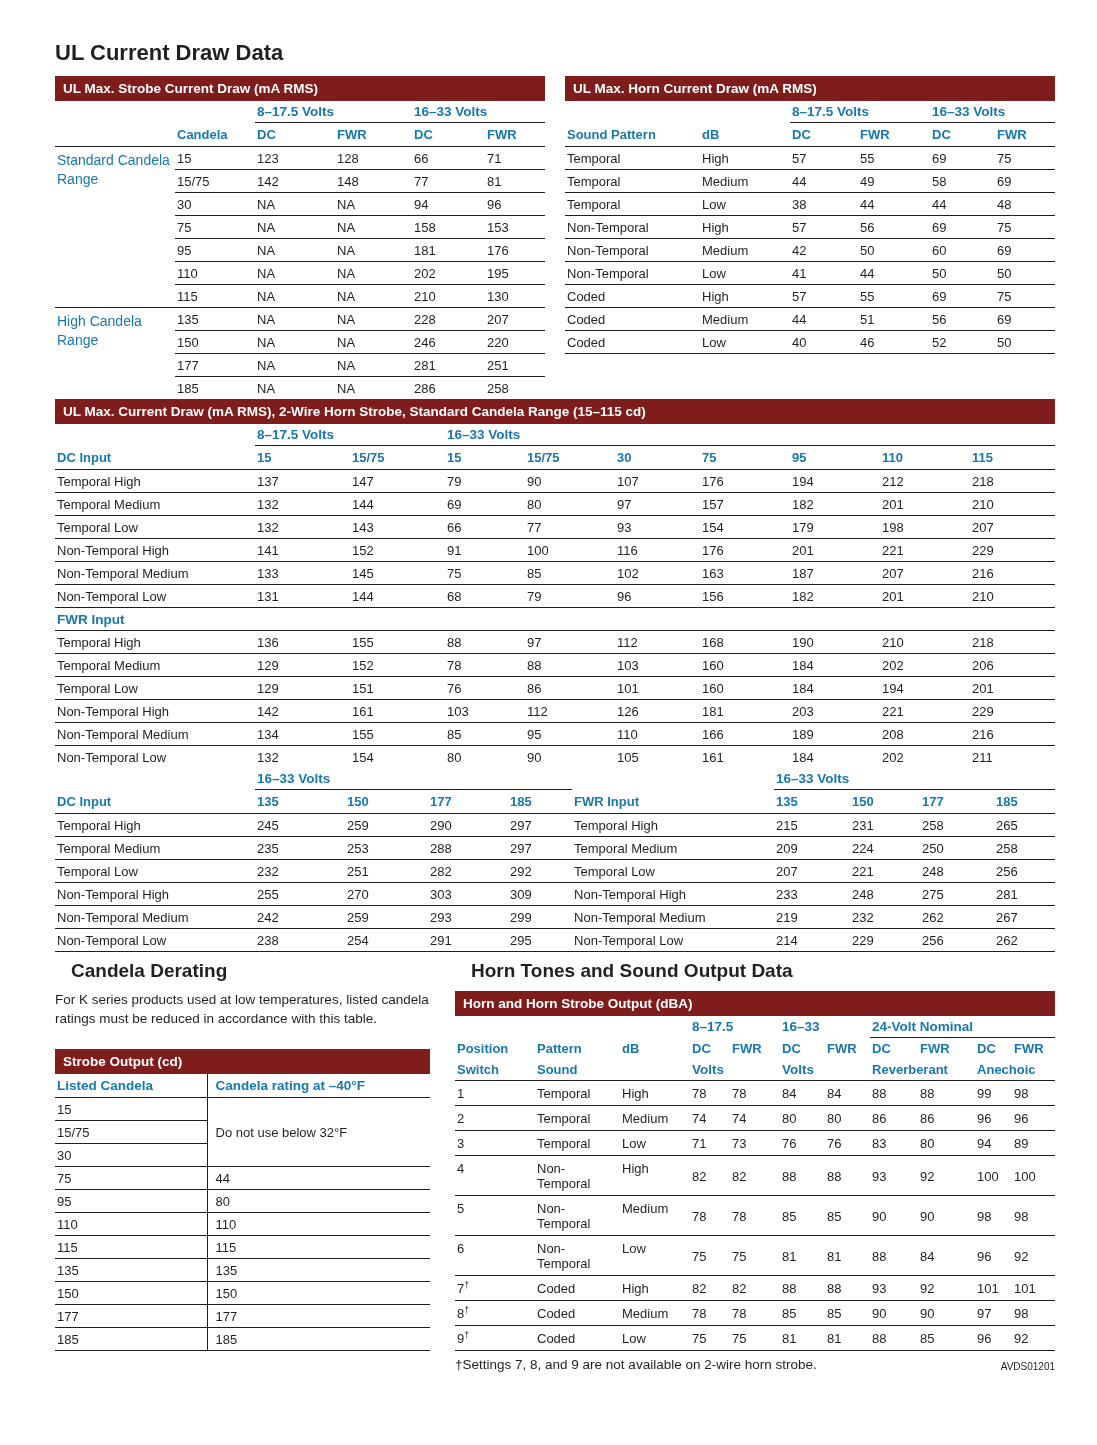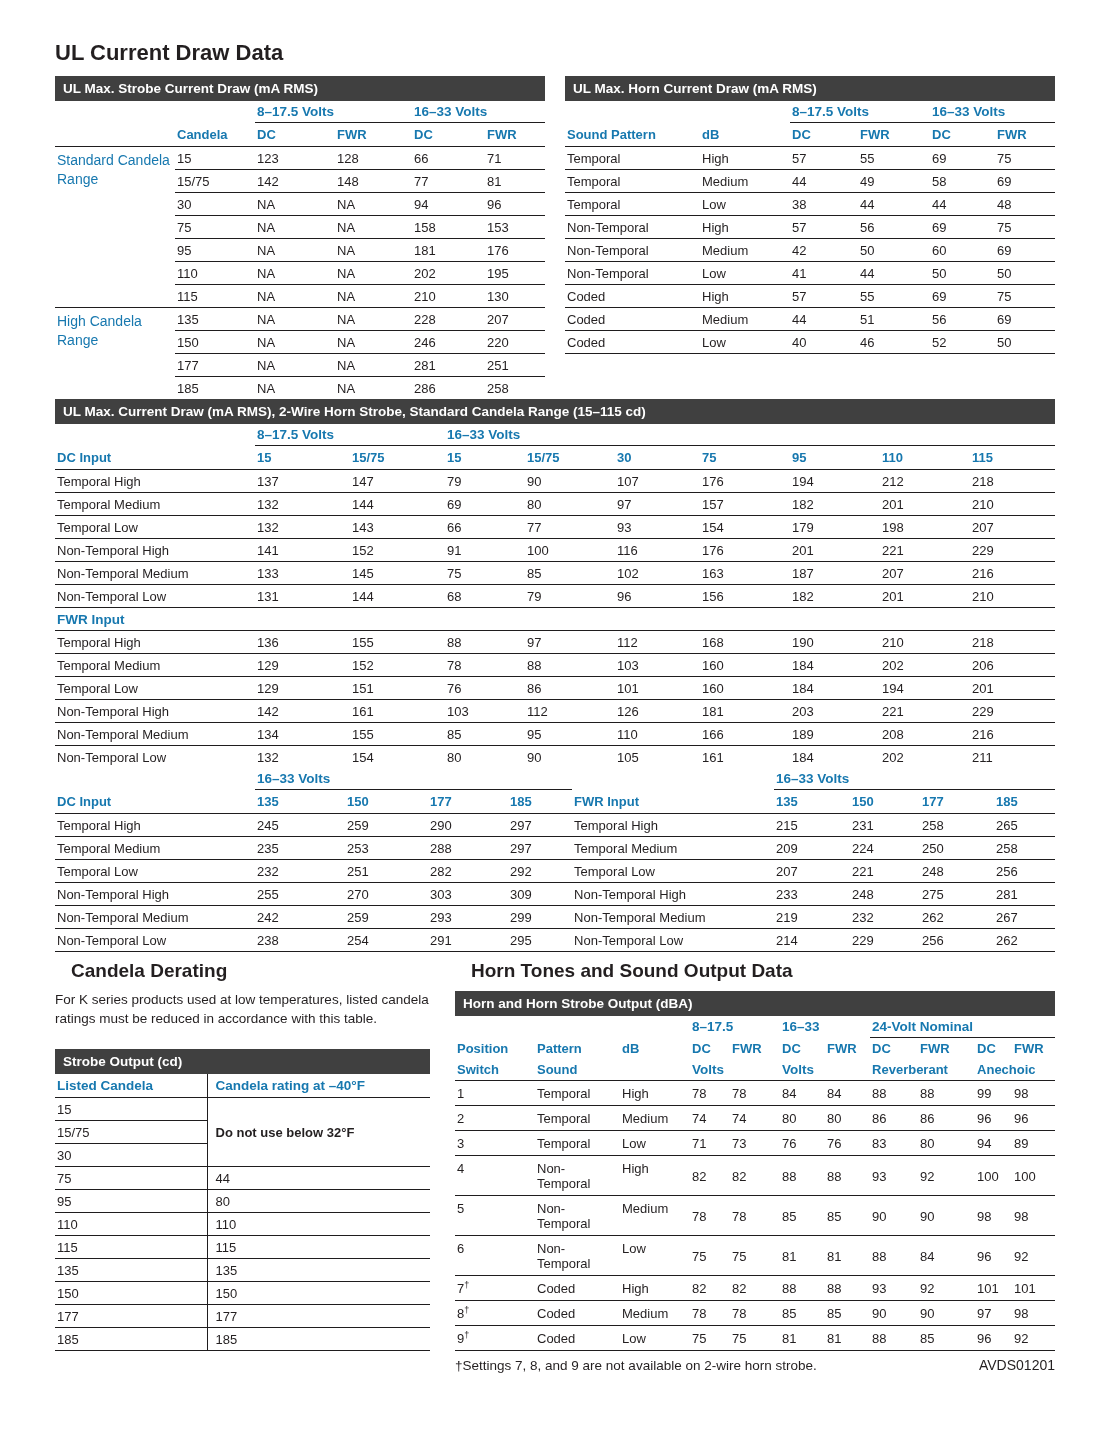--- a/index.html
+++ b/index.html
@@ -5,48 +5,48 @@
   * { box-sizing: border-box; }
   html,body { margin:0; padding:0; }
   body {
     width:1097px; height:1445px; background:#fff; position:relative;
     font-family:"Liberation Sans", sans-serif; color:#231f20;
   }
   .page { position:absolute; left:55px; top:40px; width:1000px; }
   h1 { font-size:22px; margin:0 0 10px 0; font-weight:bold; }
   h2 { font-size:19px; margin:0 0 9px 16px; font-weight:bold; }
   .bar {
-    background:#404040; color:#fff; font-weight:bold; font-size:13.5px;
+    background:#7f1d1d; color:#fff; font-weight:bold; font-size:13.5px;
     padding:5px 8px 4px 8px; line-height:16px;
   }
   table { border-collapse:collapse; table-layout:fixed; width:100%; font-size:13px; }
   th { font-weight:bold; text-align:left; padding:3px 2px 3px 2px; line-height:15px; }
   td { padding:4px 2px 3px 2px; line-height:15px; }
   tbody td { border-top:1px solid #1f1d1e; }
   table.closed { border-bottom:1px solid #1f1d1e; }
   .blue { color:#1778AF; font-weight:bold; }
   .u { border-bottom:1px solid #1f1d1e; }
   .volt { color:#1778AF; font-weight:bold; font-size:13.5px; }
   .glabel { color:#1778AF; font-weight:normal; font-size:14px; vertical-align:top; line-height:19px; }
   td.section { color:#1778AF; font-weight:bold; font-size:13.5px; }
   .top-row { display:flex; gap:20px; }
   .top-row > section { width:490px; }
   .bottom-row { display:flex; gap:25px; margin-top:8px; }
   .col-left { width:375px; }
   .col-right { width:600px; }
   .col-left p { font-size:13.5px; line-height:1.38; margin:0 0 21px 0; }
   #t5 .rcol { border-left:1px solid #1f1d1e; padding-left:8px; }
-  #t5 td.merged { vertical-align:middle; border-top:1px solid #1f1d1e;font-weight:bold; }
+  #t5 td.merged { vertical-align:middle; border-top:1px solid #1f1d1e; }
   #t5 thead th { border-bottom:1px solid #1f1d1e; font-size:13.5px; }
   #t6 .vt { vertical-align:top; }
   #t6 td { padding-top:5px; padding-bottom:4px; }
   sup { font-size:9px; line-height:0; vertical-align:super; }
   .foot-row { display:flex; justify-content:space-between; align-items:flex-end; margin-top:6px; }
   .foot-note { font-size:13.5px; }
-  .doc-code { font-size:14px; }
+  .doc-code { font-size:10px; }
   thead tr.pad th { padding-top:4px; padding-bottom:4px; }
 </style>
 </head>
 <body>
 
 <div class="page">
 
   <h1>UL Current Draw Data</h1>
 
   <div class="top-row">

